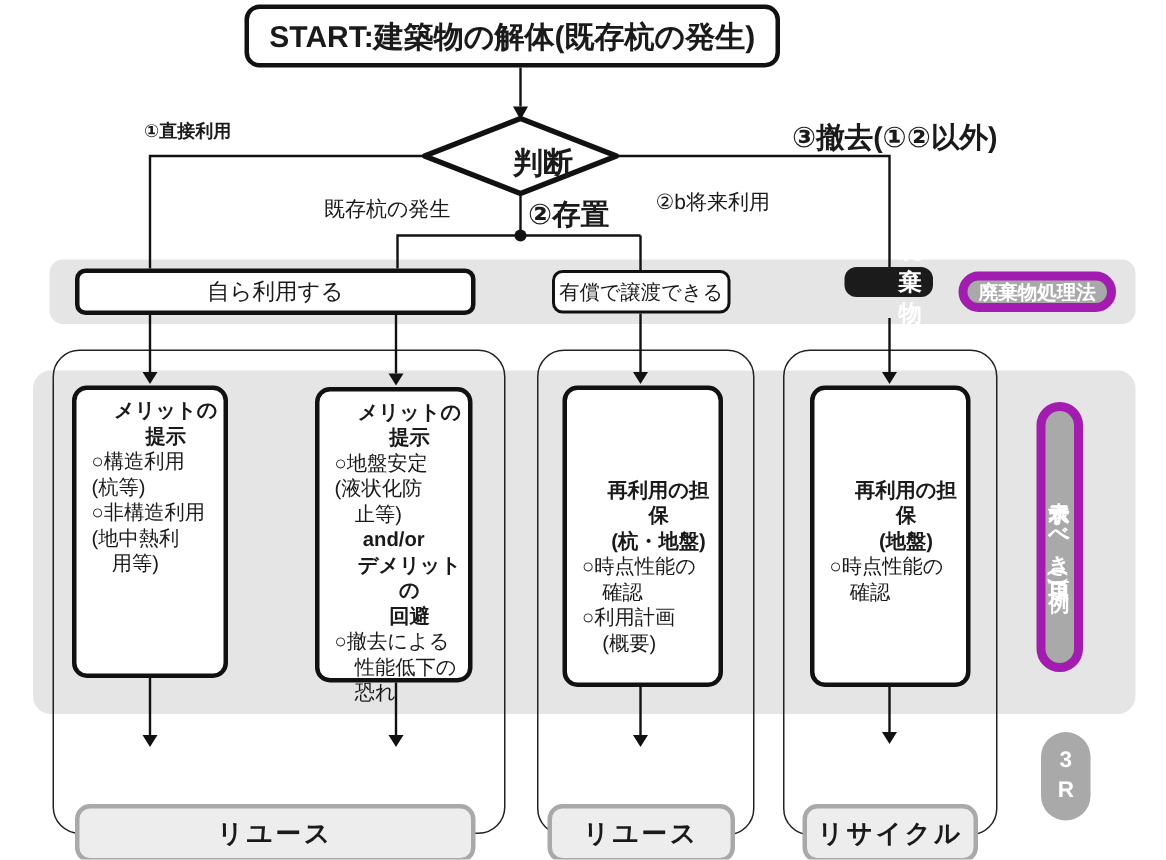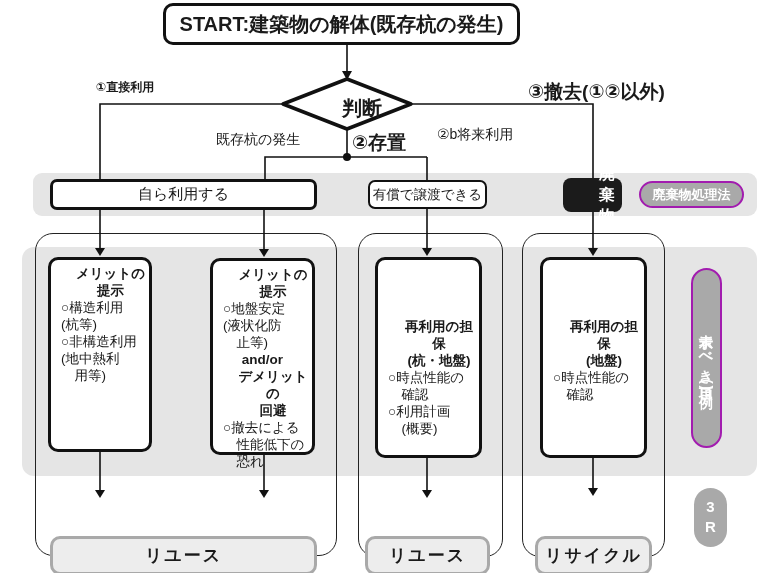--- a/index.html
+++ b/index.html
@@ -32,24 +32,24 @@
   #b3 { left: 528px; top: 79px; font-size: 19px; font-weight: bold; }
   #b2 { left: 352px; top: 130px; font-size: 19px; font-weight: bold; }
   #b2a { left: 216px; top: 131px; font-size: 14px; }
   #b2b { left: 437px; top: 126px; font-size: 14px; }
 
   
   #self-use-box { left: 50px; top: 179px; width: 267px; height: 31px; border: 3px solid #111; border-radius: 7px;
     background: #fff; font-size: 15px; z-index: 5; }
   #transfer-box { left: 368px; top: 180px; width: 119px; height: 29px; border: 2.5px solid #111; border-radius: 7px;
     background: #fff; font-size: 13.5px; z-index: 5; }
-  #waste-box { left: 563px; top: 178px; width: 59px; height: 34px; background: #1b1b1b; color: #fff;
+  #waste-box { left: 563px; top: 178px; width: 59px; height: 20px; background: #1b1b1b; color: #fff;
     border-radius: 8px; font-weight: bold; font-size: 15.5px; z-index: 5; padding-left: 36px; }
 
-  .gray-pill { background: #a9a9a9; color: #fff; font-weight: bold; border: 2px solid #a21caf; z-index: 5; }
+  .gray-pill { background: #a9a9a9; color: #fff; font-weight: bold; border: 6px solid #a21caf; z-index: 5; }
   #waste-law-pill { left: 639px; top: 181px; width: 105px; height: 27px; border-radius: 15px; font-size: 13px; }
   #law-pill { left: 534px; top: 459px; width: 120px; height: 21px; border-radius: 12px; font-size: 12.5px; z-index: 6; }
   #side-pill { left: 691px; top: 268px; width: 31px; height: 180px; border-radius: 17px; font-size: 14px; }
   #side-pill span { writing-mode: vertical-rl; letter-spacing: 1px; }
   #three-r-pill { left: 694px; top: 488px; width: 33px; height: 59px; border-radius: 17px; background: #a9a9a9;
     color: #fff; font-weight: bold; font-size: 15px; z-index: 5; }
   #three-r-pill span { writing-mode: vertical-rl; text-orientation: upright; letter-spacing: 3px; }
 
   
   .inner-box { background: #fff; border: 3px solid #111; border-radius: 10px; font-size: 13.5px;

